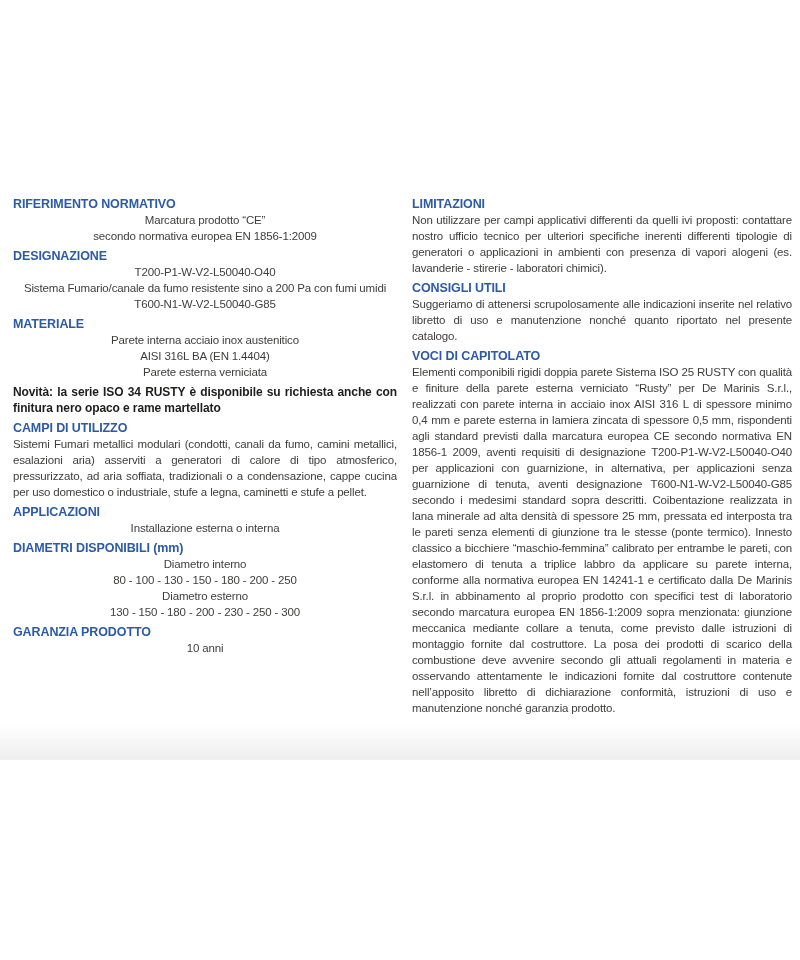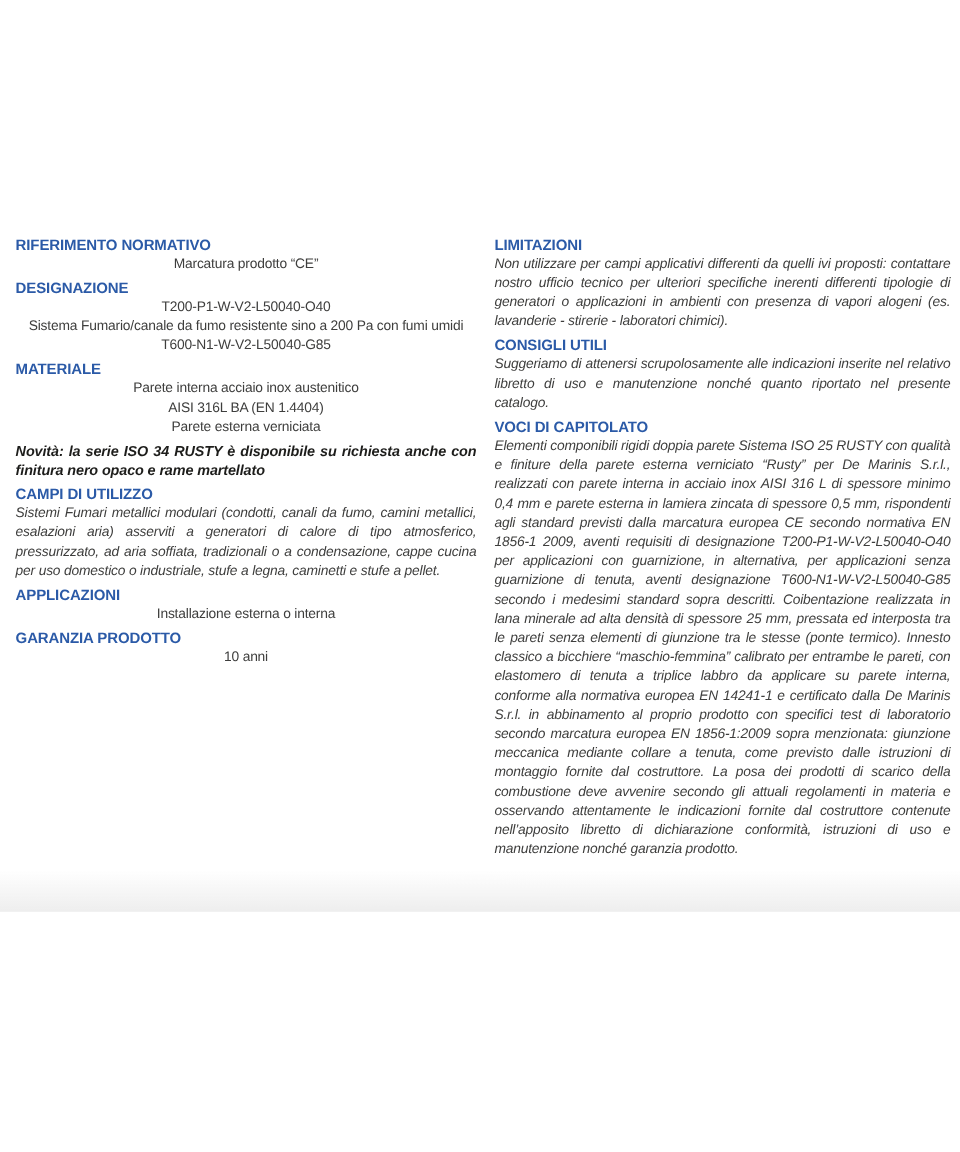--- a/index.html
+++ b/index.html
@@ -22,35 +22,36 @@
   .col{font-size:11.5px;line-height:16px;letter-spacing:-0.15px;color:var(--body);}
   .col.left{width:384px;}
   .col.right{width:380px;}
   .section{margin-top:4px;}
   .section:first-child{margin-top:0;}
   .section-title{
     margin:0;font-size:12.5px;line-height:16px;font-weight:700;
     color:var(--heading);letter-spacing:-0.1px;
   }
   .line{white-space:nowrap;text-align:center;}
-  .para{margin:0;text-align:justify;font-style:italic;}
+  .para{margin:0;text-align:justify;}
   .section.emphasis .para{
     font-weight:700;color:var(--emphasis);font-size:12px;letter-spacing:-0.1px;
   }
 </style>
 </head>
 <body>
 
 <div class="page">
   <div class="footer-shadow"></div>
   <div class="columns">
       <div class="col left">
         <section class="section">
           <h3 class="section-title">RIFERIMENTO NORMATIVO</h3>
           <div class="line">Marcatura prodotto “CE”</div>
+          <div class="line">secondo normativa europea EN 1856-1:2009</div>
         </section>
         <section class="section">
           <h3 class="section-title">DESIGNAZIONE</h3>
           <div class="line">T200-P1-W-V2-L50040-O40</div>
           <div class="line">Sistema Fumario/canale da fumo resistente sino a 200 Pa con fumi umidi</div>
           <div class="line">T600-N1-W-V2-L50040-G85</div>
         </section>
         <section class="section">
           <h3 class="section-title">MATERIALE</h3>
           <div class="line">Parete interna acciaio inox austenitico</div>
@@ -62,20 +63,27 @@
         </section>
         <section class="section">
           <h3 class="section-title">CAMPI DI UTILIZZO</h3>
           <p class="para">Sistemi Fumari metallici modulari (condotti, canali da fumo, camini metallici, esalazioni aria) asserviti a generatori di calore di tipo atmosferico, pressurizzato, ad aria soffiata, tradizionali o a condensazione, cappe cucina per uso domestico o industriale, stufe a legna, caminetti e stufe a pellet.</p>
         </section>
         <section class="section">
           <h3 class="section-title">APPLICAZIONI</h3>
           <div class="line">Installazione esterna o interna</div>
         </section>
         <section class="section">
+          <h3 class="section-title">DIAMETRI DISPONIBILI (mm)</h3>
+          <div class="line">Diametro interno</div>
+          <div class="line">80 - 100 - 130 - 150 - 180 - 200 - 250</div>
+          <div class="line">Diametro esterno</div>
+          <div class="line">130 - 150 - 180 - 200 - 230 - 250 - 300</div>
+        </section>
+        <section class="section">
           <h3 class="section-title">GARANZIA PRODOTTO</h3>
           <div class="line">10 anni</div>
         </section>
       </div>
       <div class="col right">
         <section class="section">
           <h3 class="section-title">LIMITAZIONI</h3>
           <p class="para">Non utilizzare per campi applicativi differenti da quelli ivi proposti: contattare nostro ufficio tecnico per ulteriori specifiche inerenti differenti tipologie di generatori o applicazioni in ambienti con presenza di vapori alogeni (es. lavanderie - stirerie - laboratori chimici).</p>
         </section>
         <section class="section">

